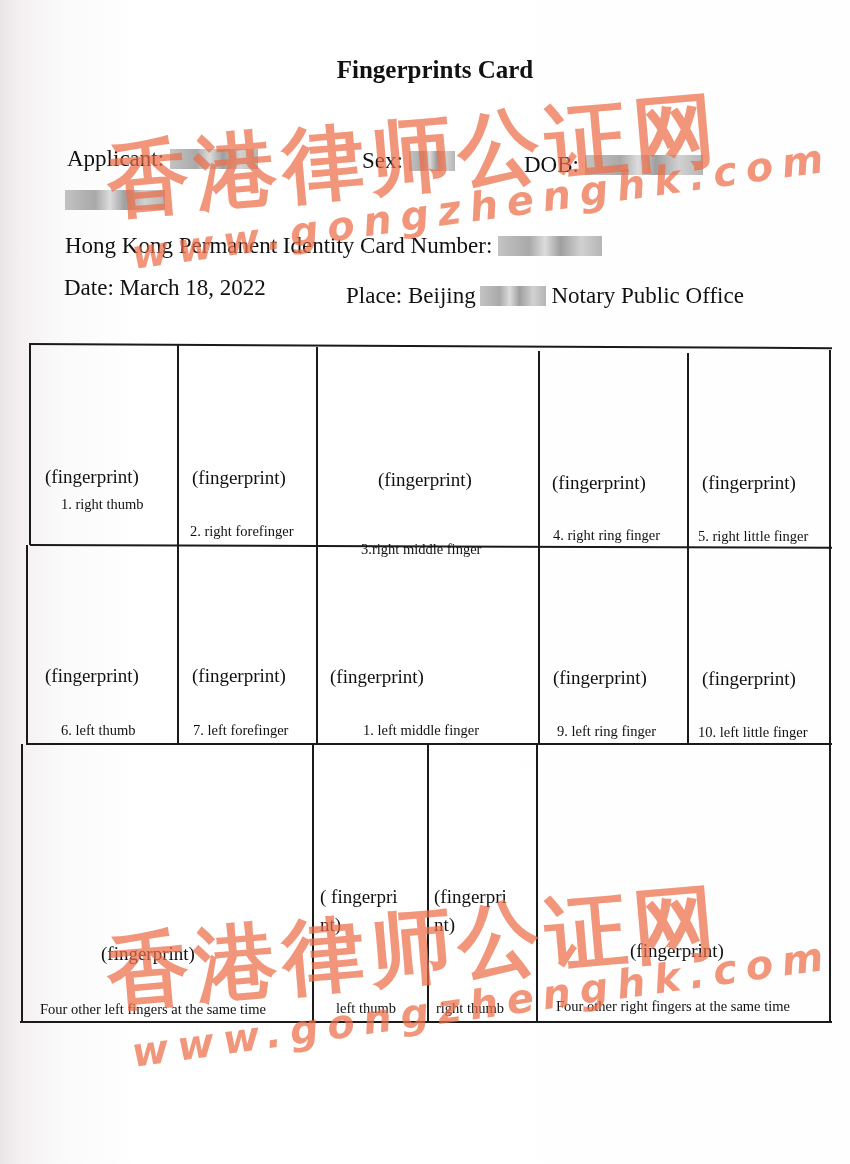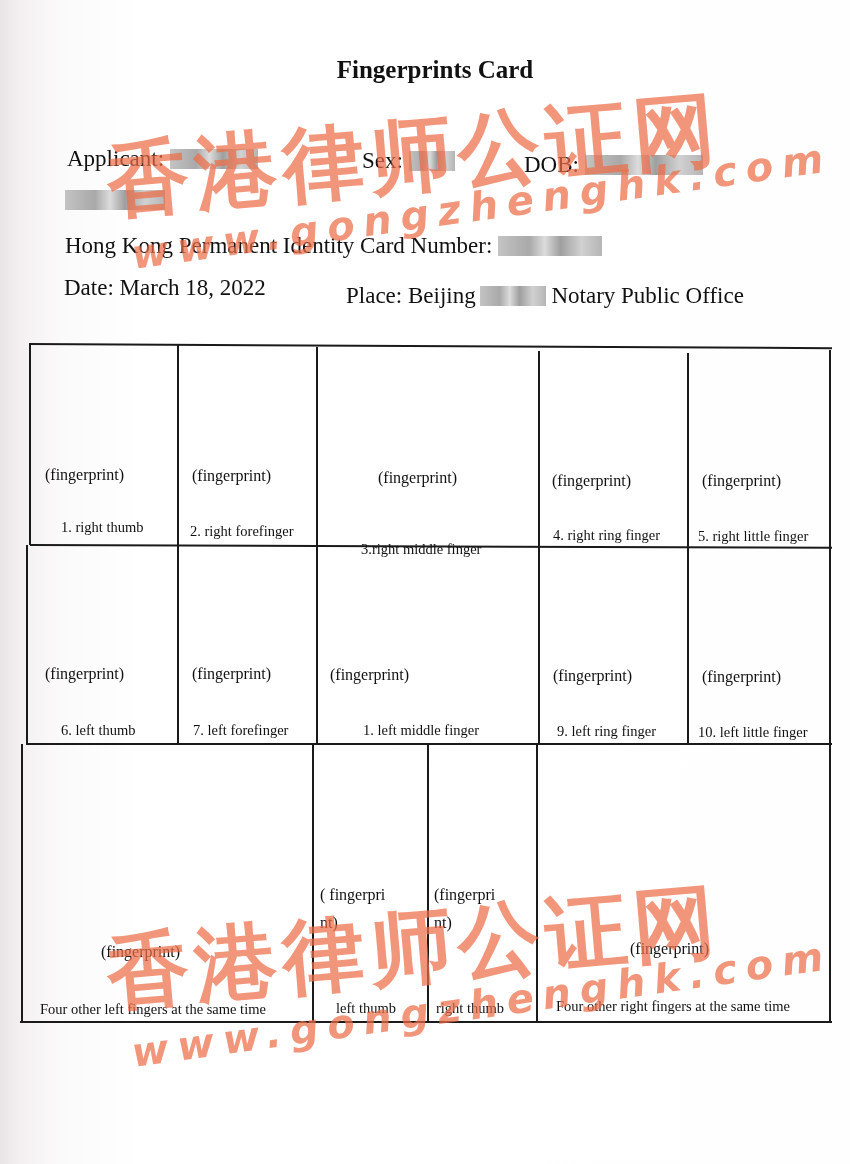--- a/index.html
+++ b/index.html
@@ -7,21 +7,21 @@
     background:linear-gradient(90deg,#e9e4e6 0px,#f4f0f1 20px,#fbfafa 60px,#ffffff 140px,#fefefe 100%);
     font-family:"Liberation Serif","DejaVu Serif",serif;color:#111;}
   .abs{position:absolute;}
   .title{left:0;width:870px;top:56px;text-align:center;font-size:25px;font-weight:bold;}
   .line{font-size:23px;white-space:nowrap;}
   .redact{display:inline-block;height:20px;vertical-align:-3px;
     background:linear-gradient(90deg,#b9b9b9,#9a9a9a 30%,#d6d6d6 45%,#8e8e8e 60%,#c9c9c9 80%,#a8a8a8);opacity:.85;}
   .table{position:absolute;left:0;top:0;width:850px;height:1164px;}
   .vl{position:absolute;width:2px;background:#1a1a1a;}
   .hl{position:absolute;height:2px;background:#1a1a1a;}
-  .fp{position:absolute;font-size:16px;white-space:nowrap;}
+  .fp{position:absolute;font-size:19px;white-space:nowrap;}
   .lbl{position:absolute;font-size:14.5px;white-space:nowrap;}
   .wm{position:absolute;color:rgba(236,110,70,.72);font-family:"DejaVu Sans",sans-serif;font-weight:bold;white-space:nowrap;pointer-events:none;}
   .wm-cn{font-size:82px;letter-spacing:6px;}
   .wm-url{font-size:40px;letter-spacing:9px;font-style:italic;}
 </style>
 </head>
 <body>
 
 <div>
 
@@ -68,21 +68,21 @@
     <div class="vl" style="left:316px;top:347px;height:398px;"></div>
     <div class="vl" style="left:538px;top:351px;height:394px;"></div>
     <div class="vl" style="left:687px;top:353px;height:392px;"></div>
 
     <div class="vl" style="left:312px;top:744px;height:278px;"></div>
     <div class="vl" style="left:427px;top:744px;height:278px;"></div>
     <div class="vl" style="left:536px;top:744px;height:278px;"></div>
 
     <div>
       <div class="fp" style="left:45px;top:466px;">(fingerprint)</div>
-      <div class="lbl" style="left:61px;top:519px;">1. right thumb</div>
+      <div class="lbl" style="left:61px;top:496px;">1. right thumb</div>
     </div>
     <div>
       <div class="fp" style="left:192px;top:467px;">(fingerprint)</div>
       <div class="lbl" style="left:190px;top:523px;">2. right forefinger</div>
     </div>
     <div>
       <div class="fp" style="left:378px;top:469px;">(fingerprint)</div>
       <div class="lbl" style="left:361px;top:525px;margin-top:16px;">3.right middle finger</div>
     </div>
     <div>

